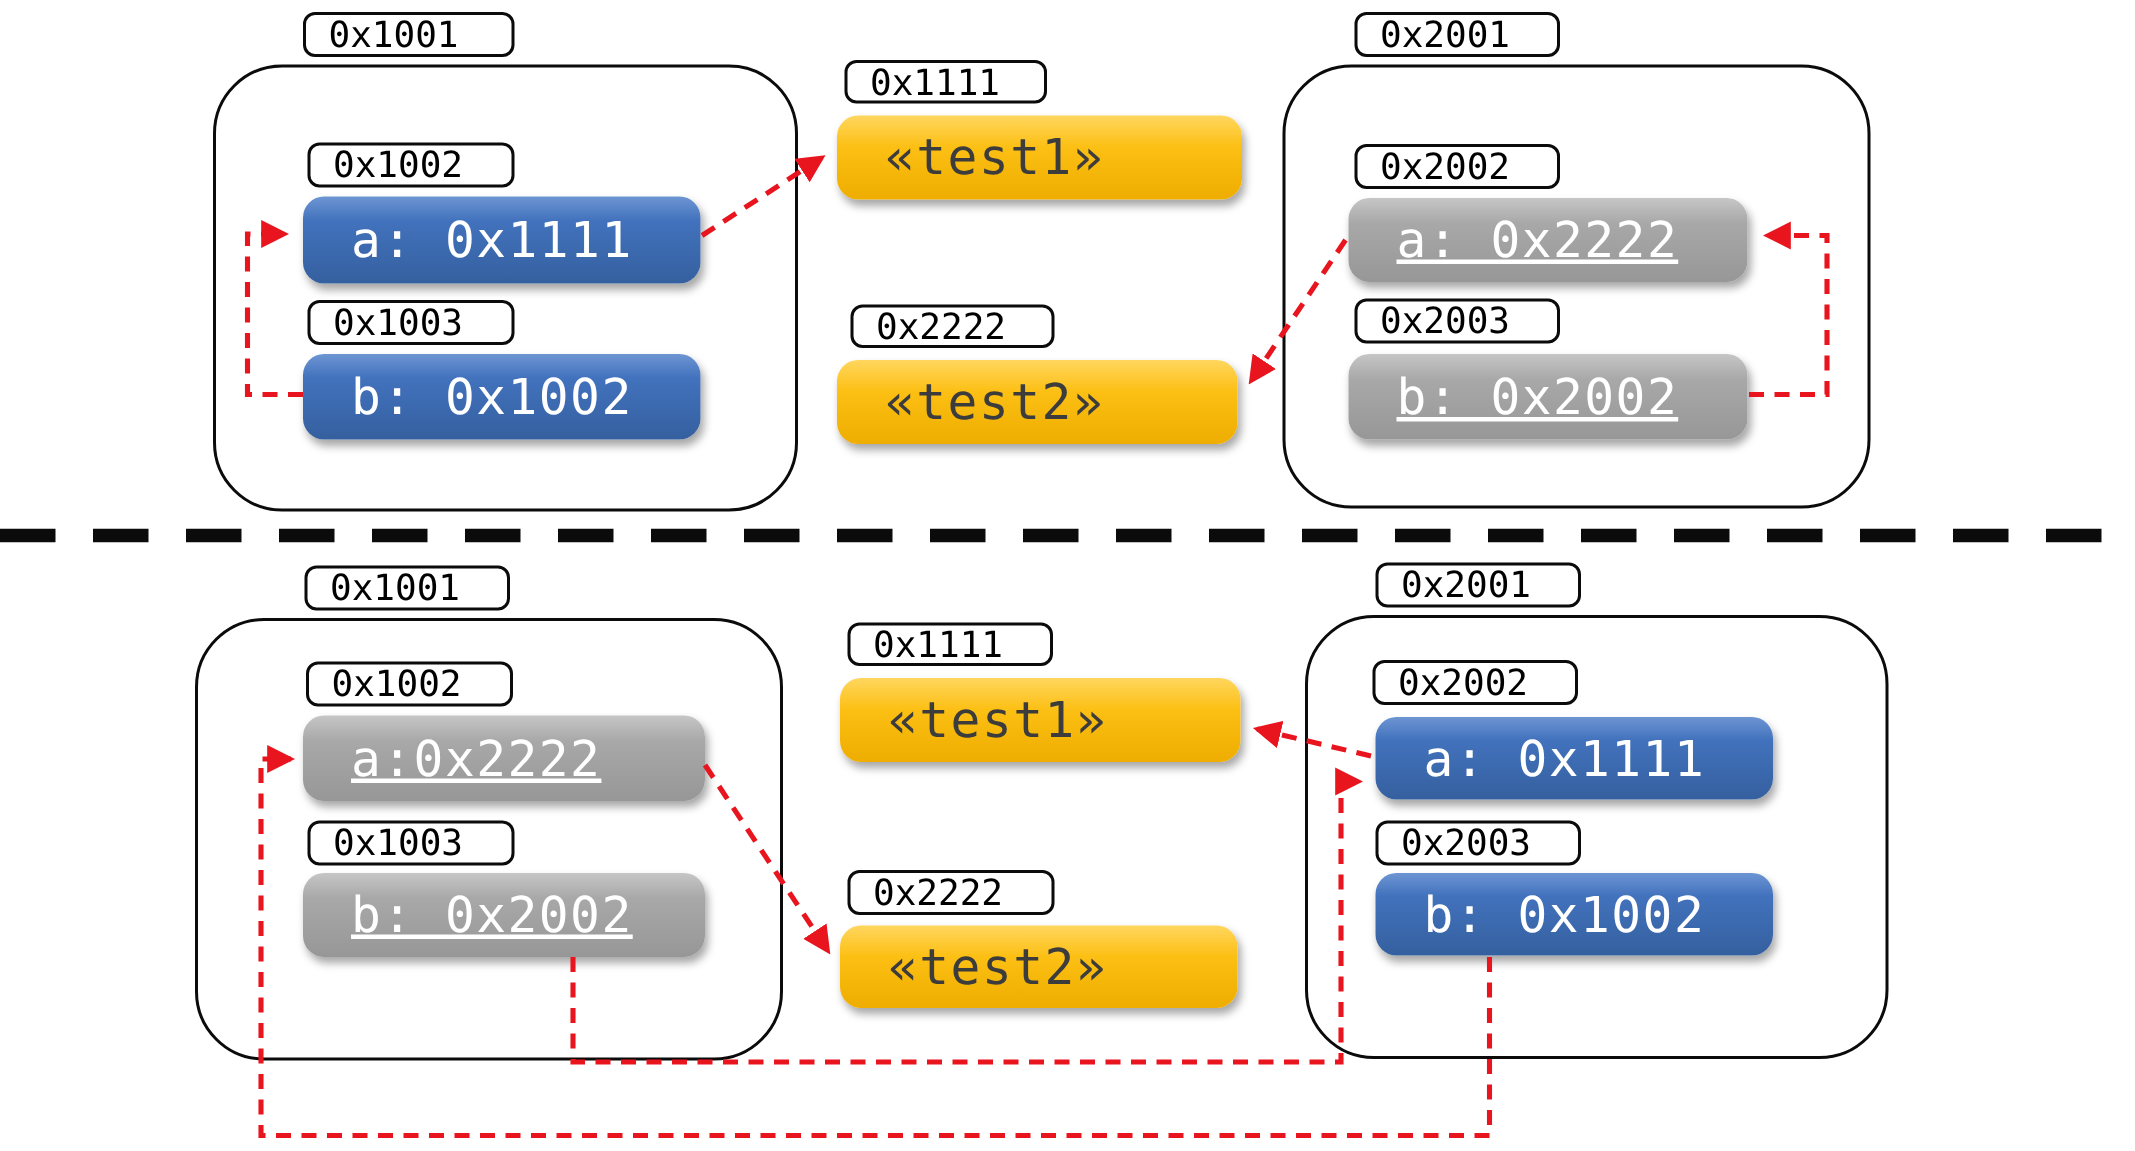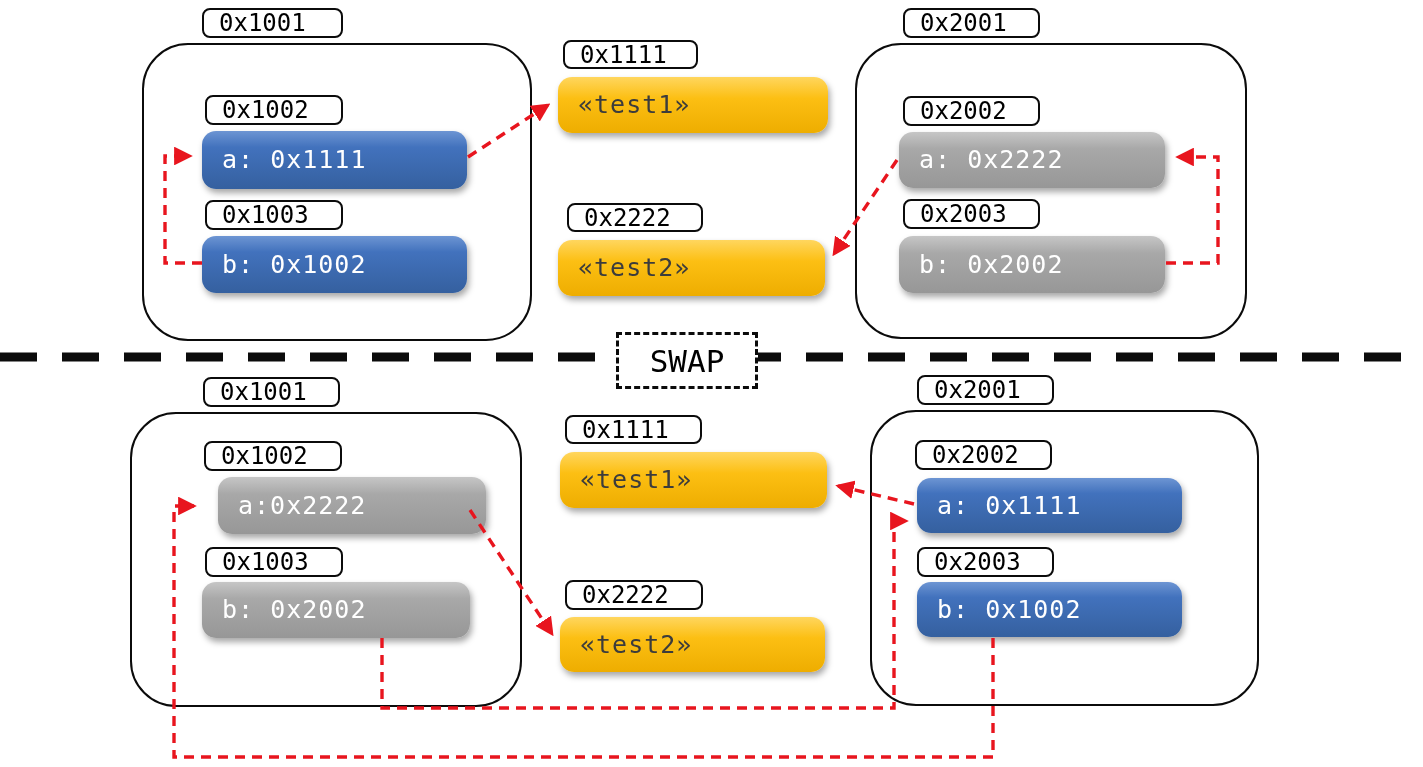--- a/index.html
+++ b/index.html
@@ -10,31 +10,32 @@
   }
   .frame{
     position:absolute;border:2.5px solid #0b0b0b;border-radius:46px;background:#ffffff;z-index:2;
   }
   .tab{
     position:absolute;background:#ffffff;border:2.5px solid #0b0b0b;border-radius:8px;
     font-size:24px;color:#000;line-height:27px;padding-left:15px;z-index:3;box-sizing:border-box;
     letter-spacing:0px;white-space:nowrap;
   }
   .val{
-    position:absolute;border-radius:14px;font-size:25px;letter-spacing:1px;white-space:nowrap;
-    z-index:3;box-sizing:border-box;padding-left:20px;
+    position:absolute;border-radius:14px;font-size:33px;letter-spacing:1px;white-space:nowrap;
+    z-index:3;box-sizing:border-box;padding-left:32px;
     box-shadow:2px 4px 6px rgba(0,0,0,.35);
   }
   .val.blue{
     background:linear-gradient(180deg,#6d95d3 0%,#4272bd 28%,#35609f 100%);
     color:#ffffff;
   }
   .val.gray{
     background:linear-gradient(180deg,#c6c6c6 0%,#a8a8a8 30%,#979797 100%);
     color:#ffffff;
+    text-decoration:underline;
   }
   .val.yellow{
     background:linear-gradient(180deg,#ffd65e 0%,#fcbf13 38%,#eead00 100%);
     color:#3c3c3c;
   }
   .swapbox{
     position:absolute;left:616px;top:332px;width:142px;height:57px;background:#ffffff;
     border:3.5px dashed #0b0b0b;z-index:4;text-align:center;font-size:31px;line-height:52px;
     color:#000;box-sizing:border-box;
   }
@@ -67,27 +68,26 @@
 
   <div class="frame" style="left:855px;top:43px;width:388px;height:292px;"></div>
   <div class="tab" style="left:903px;top:8px;width:137px;height:30px;">0x2001</div>
 
   <div class="tab" style="left:903px;top:96px;width:137px;height:30px;">0x2002</div>
   <div class="val gray" style="left:899px;top:132px;width:266px;height:56px;line-height:56px;">a: 0x2222</div>
 
   <div class="tab" style="left:903px;top:199px;width:137px;height:30px;">0x2003</div>
   <div class="val gray" style="left:899px;top:236px;width:266px;height:57px;line-height:57px;">b: 0x2002</div>
 
-  <div class="swapbox">SWAP</div>
 
   <div class="frame" style="left:130px;top:412px;width:388px;height:291px;"></div>
   <div class="tab" style="left:203px;top:377px;width:137px;height:30px;">0x1001</div>
 
   <div class="tab" style="left:204px;top:441px;width:138px;height:30px;">0x1002</div>
-  <div class="val gray" style="left:202px;top:477px;width:268px;height:57px;line-height:57px;margin-left:16px;">a:0x2222</div>
+  <div class="val gray" style="left:202px;top:477px;width:268px;height:57px;line-height:57px;">a:0x2222</div>
 
   <div class="tab" style="left:205px;top:547px;width:138px;height:30px;">0x1003</div>
   <div class="val gray" style="left:202px;top:582px;width:268px;height:56px;line-height:56px;">b: 0x2002</div>
 
   <div class="tab" style="left:565px;top:415px;width:137px;height:29px;">0x1111</div>
   <div class="val yellow" style="left:560px;top:452px;width:267px;height:56px;line-height:56px;">«test1»</div>
 
   <div class="tab" style="left:565px;top:580px;width:138px;height:30px;">0x2222</div>
   <div class="val yellow" style="left:560px;top:617px;width:265px;height:55px;line-height:55px;">«test2»</div>
 

